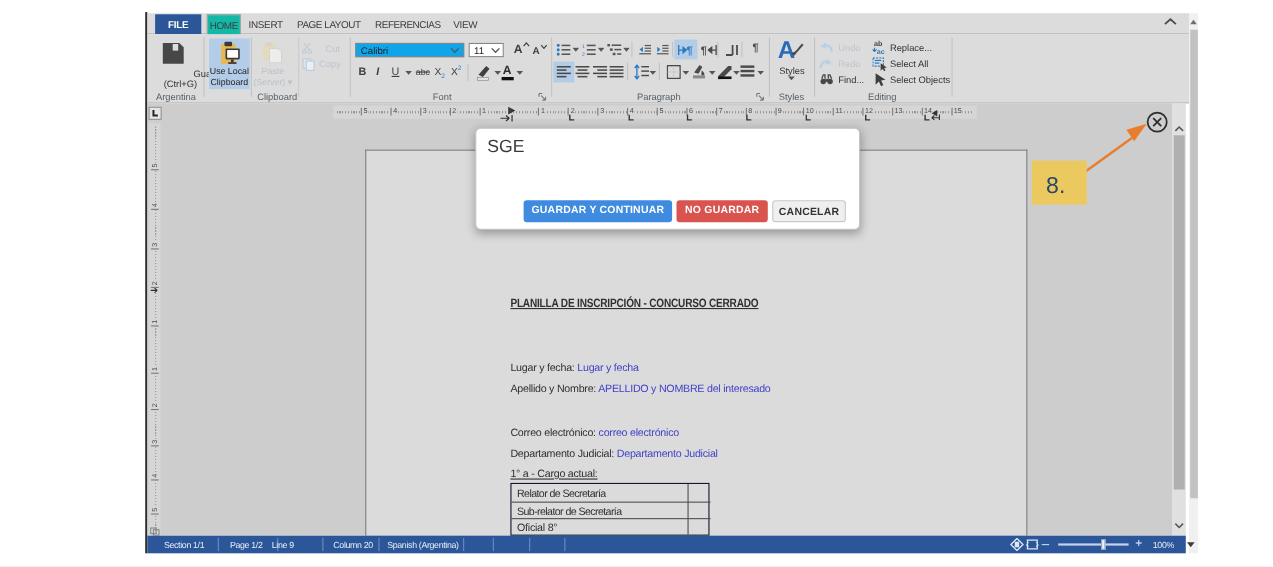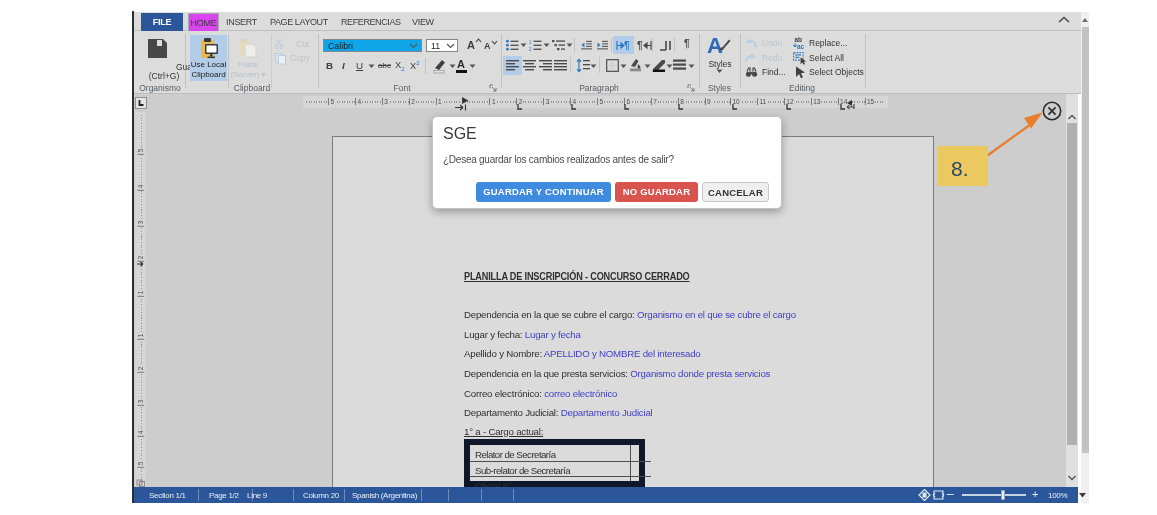--- a/index.html
+++ b/index.html
@@ -16,21 +16,21 @@
   .sbtxt { position:absolute; top:490.5px; font-size:8px; letter-spacing:-0.3px; color:#e9eef6; white-space:nowrap; }
   .sbsep { position:absolute; top:489px; height:12px; width:1px; background:#6e8bbd; }
 </style></head>
 <body>
 <div id="stage">
 
   <div class="abs" style="left:132px; top:11px; width:2px; height:492px; background:#2e2e2e;"></div>
 
   <div class="abs" style="left:134px; top:12px; width:947px; height:19px; background:#dcdcdc; border-bottom:1px solid #c0c0c0;"></div>
   <div class="abs" style="left:141px; top:13px; width:42px; height:18px; background:#2b579a; color:#fff; font-size:9px; letter-spacing:-0.2px; font-weight:bold; text-align:center; line-height:18px;">FILE</div>
-  <div class="abs" style="left:188px; top:13px; width:31px; height:19px; background:#d946ef; border:1px solid #a9a9a9; border-bottom:none; color:#3c3c3c; font-size:9px; letter-spacing:-0.3px; text-align:center; line-height:18px;">HOME</div>
+  <div class="abs" style="left:188px; top:13px; width:31px; height:19px; background:#14b8a6; border:1px solid #a9a9a9; border-bottom:none; color:#3c3c3c; font-size:9px; letter-spacing:-0.3px; text-align:center; line-height:18px;">HOME</div>
   <div class="abs uitxt" style="left:226px; top:17px; color:#3c3c3c; font-size:9px; letter-spacing:-0.3px;">INSERT</div>
   <div class="abs uitxt" style="left:270px; top:17px; color:#3c3c3c; font-size:9px; letter-spacing:-0.4px;">PAGE LAYOUT</div>
   <div class="abs uitxt" style="left:341px; top:17px; color:#3c3c3c; font-size:9px; letter-spacing:-0.4px;">REFERENCIAS</div>
   <div class="abs uitxt" style="left:412px; top:17px; color:#3c3c3c; font-size:9px; letter-spacing:-0.3px;">VIEW</div>
   <svg class="abs" style="left:1057px; top:15px;" width="14" height="10">
       <path d="M2 7 L7 2.5 L12 7" fill="none" stroke="#4a4a4a" stroke-width="1.6"></path>
     </svg>
 
   <div class="abs" style="left:134px; top:31px; width:947px; height:63px; background:#dcdcdc; border-bottom:1px solid #bdbdbd;"></div>
 
@@ -42,21 +42,21 @@
   <div class="gsep" style="left:699px;"></div>
   <div class="gsep" style="left:740px;"></div>
   <div class="gsep" style="left:865px;"></div>
 
   <svg class="abs" style="left:146px; top:37px;" width="23" height="23" viewBox="0 0 23 23">
     <path d="M2 2 h15 l4 4 v15 h-19 z" fill="#474747"></path>
     <rect x="11" y="3" width="5" height="6" fill="#dcdcdc"></rect>
   </svg>
   <div class="abs" style="left:134px; top:62px; width:60px; text-align:center; color:#333; font-size:8.5px;padding-left:42px;">Guardar</div>
   <div class="abs" style="left:134px; top:71px; width:60px; text-align:center; color:#333; font-size:8.5px;">(Ctrl+G)</div>
-  <div class="abs glabel" style="left:134px; top:83px; width:52px;">Organismo</div>
+  <div class="abs glabel" style="left:134px; top:83px; width:52px;">Argentina</div>
 
   <div class="abs" style="left:190px; top:35px; width:37px; height:46px; background:#b3cce8;"></div>
   <svg class="abs" style="left:197px; top:37px;" width="24" height="24" viewBox="0 0 24 24">
     <rect x="4" y="3" width="13" height="18" fill="#e9b850"></rect>
     <rect x="7" y="1" width="7" height="4" rx="1" fill="#3a3a3a"></rect>
     <rect x="8" y="7" width="13" height="10" rx="1" fill="#3a3a3a"></rect>
     <rect x="9.5" y="8.5" width="10" height="7" fill="#fff"></rect>
     <rect x="13" y="17" width="2.4" height="2.5" fill="#3a3a3a"></rect>
     <rect x="10.5" y="19.5" width="7.5" height="1.6" fill="#3a3a3a"></rect>
   </svg>
@@ -395,29 +395,27 @@
     </svg>
 
   <svg class="abs" style="left:136px; top:479px;" width="10" height="8" viewBox="0 0 10 8">
     <rect x="1" y="1" width="5" height="5" fill="none" stroke="#8a8a8a" stroke-width="1"></rect>
     <rect x="3.5" y="2.5" width="5" height="5" fill="none" stroke="#8a8a8a" stroke-width="1"></rect>
   </svg>
 
   <div class="abs" style="left:332px; top:136px; width:602px; height:351px; background:#dbdbdb; border:1px solid #7d7d7d; border-bottom:none;"></div>
 
   <div class="abs dtext" style="left:464px; top:270px; font-weight:bold; text-decoration:underline; font-size:11px; letter-spacing:-0.2px; transform:scaleX(0.83); transform-origin:0 0;">PLANILLA DE INSCRIPCIÓN - CONCURSO CERRADO</div>
-  <div class="abs dtext" style="left:464px; top:309px;">Dependencia en la que se cubre el cargo: <span class="blue">Organismo en el que se cubre el cargo</span></div>
   <div class="abs dtext" style="left:464px; top:329px;">Lugar y fecha: <span class="blue">Lugar y fecha</span></div>
   <div class="abs dtext" style="left:464px; top:348px;">Apellido y Nombre: <span class="blue">APELLIDO y NOMBRE del interesado</span></div>
-  <div class="abs dtext" style="left:464px; top:368px;">Dependencia en la que presta servicios: <span class="blue">Organismo donde presta servicios</span></div>
   <div class="abs dtext" style="left:464px; top:388px;">Correo electrónico: <span class="blue">correo electrónico</span></div>
   <div class="abs dtext" style="left:464px; top:407px;">Departamento Judicial: <span class="blue">Departamento Judicial</span></div>
   <div class="abs dtext" style="left:464px; top:426px; text-decoration:underline;">1° a - Cargo actual:</div>
 
-  <div class="abs" style="left:464px; top:439px; width:181px; height:48px; border:6px solid #0f172a;">
+  <div class="abs" style="left:464px; top:439px; width:181px; height:48px; border:1px solid #0f172a;">
     <div style="position:absolute; left:160px; top:0; bottom:0; width:1px; background:#4f4f4f;"></div>
     <div style="position:absolute; left:0; top:16px; width:181px; height:1px; background:#4f4f4f;"></div>
     <div style="position:absolute; left:0; top:31px; width:181px; height:1px; background:#4f4f4f;"></div>
     <div class="dtext" style="position:absolute; left:5px; top:4px; letter-spacing:-0.55px;">Relator de Secretaría</div>
     <div class="dtext" style="position:absolute; left:5px; top:20px; letter-spacing:-0.55px;">Sub-relator de Secretaría</div>
     <div class="dtext" style="position:absolute; left:5px; top:35px;">Oficial 8°</div>
   </div>
 
   <svg class="abs" style="left:1041px; top:100px;" width="22" height="22" viewBox="0 0 22 22">
     <circle cx="11" cy="11" r="8.7" fill="none" stroke="#2d2d2d" stroke-width="1.6"></circle>
@@ -462,21 +460,20 @@
     <path d="M2 2 h9 v8 h-9 z M1 6 l2 -2 M1 6 l2 2 M12 6 l-2 -2 M12 6 l-2 2" fill="none" stroke="#dfe7f3" stroke-width="1.1"></path>
   </svg>
   <div class="abs" style="left:947px; top:487px; color:#e9eef6; font-size:12px;">–</div>
   <div class="abs" style="left:962px; top:494px; width:64px; height:1.5px; background:#c6d2e6;"></div>
   <div class="abs" style="left:1001px; top:490px; width:4px; height:10px; background:#f0f4fa; border:0.5px solid #8aa0c6;"></div>
   <div class="abs" style="left:1032px; top:488px; color:#e9eef6; font-size:11px;">+</div>
   <div class="abs sbtxt" style="left:1048px;">100%</div>
 
   <div class="abs" style="left:432px; top:116px; width:350px; height:93px; background:#ffffff; border:1px solid #c2c2c2; border-radius:5px; box-shadow:0 3px 9px rgba(0,0,0,0.3);"></div>
   <div class="abs" style="left:443px; top:125px; font-size:16px; color:#3a3a3a;">SGE</div>
-  <div class="abs" style="left:443px; top:154px; font-size:10px; color:#4a4a4a; letter-spacing:-0.25px; white-space:nowrap;">¿Desea guardar los cambios realizados antes de salir?</div>
   <div class="abs" style="left:476px; top:182px; width:135px; height:20px; background:#3e8bdf; border-radius:3px; color:#fff; font-size:9.5px; font-weight:bold; text-align:center; line-height:20px; letter-spacing:0.2px;">GUARDAR Y CONTINUAR</div>
   <div class="abs" style="left:615px; top:182px; width:83px; height:20px; background:#d9534f; border-radius:3px; color:#fff; font-size:9.5px; font-weight:bold; text-align:center; line-height:20px; letter-spacing:0.2px;">NO GUARDAR</div>
   <div class="abs" style="left:702px; top:182px; width:67px; height:20px; background:#efefef; border:1px solid #c9c9c9; border-radius:3px; color:#333; font-size:9.5px; font-weight:bold; text-align:center; line-height:19px; letter-spacing:0.2px;">CANCELAR</div>
 
   <div class="abs" style="left:1081px; top:12px; width:8px; height:491px; background:#f0f0f0;"></div>
   <svg class="abs" style="left:1081px; top:16px;" width="8" height="8">
       <path d="M1 6 L4 2 L7 6 z" fill="#6e6e6e"></path>
     </svg>
   <div class="abs" style="left:1081.5px; top:27px; width:7px; height:426px; background:#c2c2c2;"></div>
   <svg class="abs" style="left:1078px; top:491px;" width="9" height="8">

